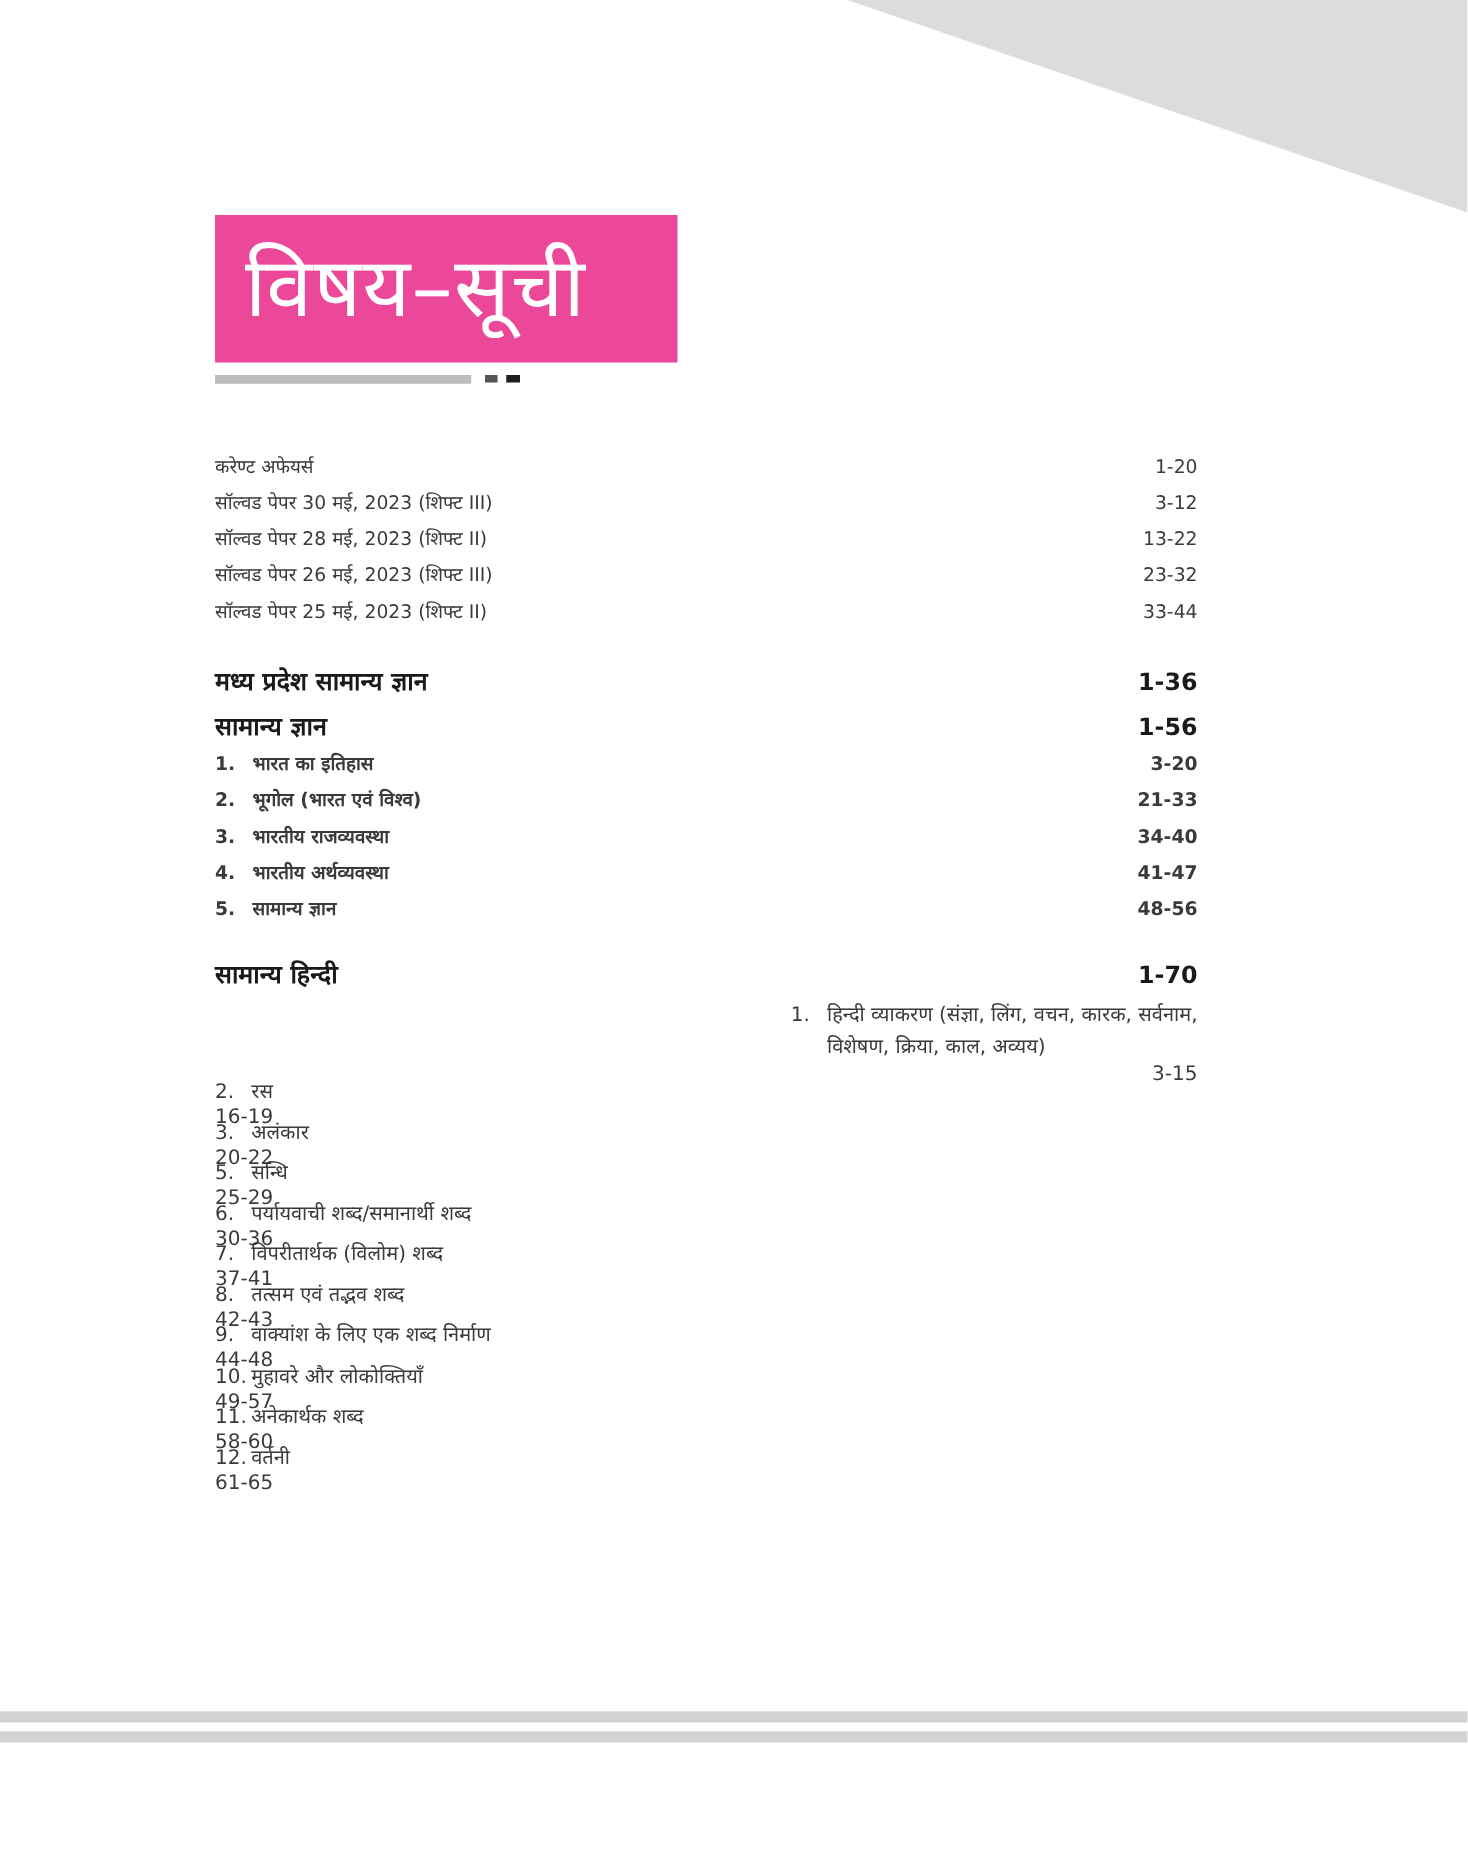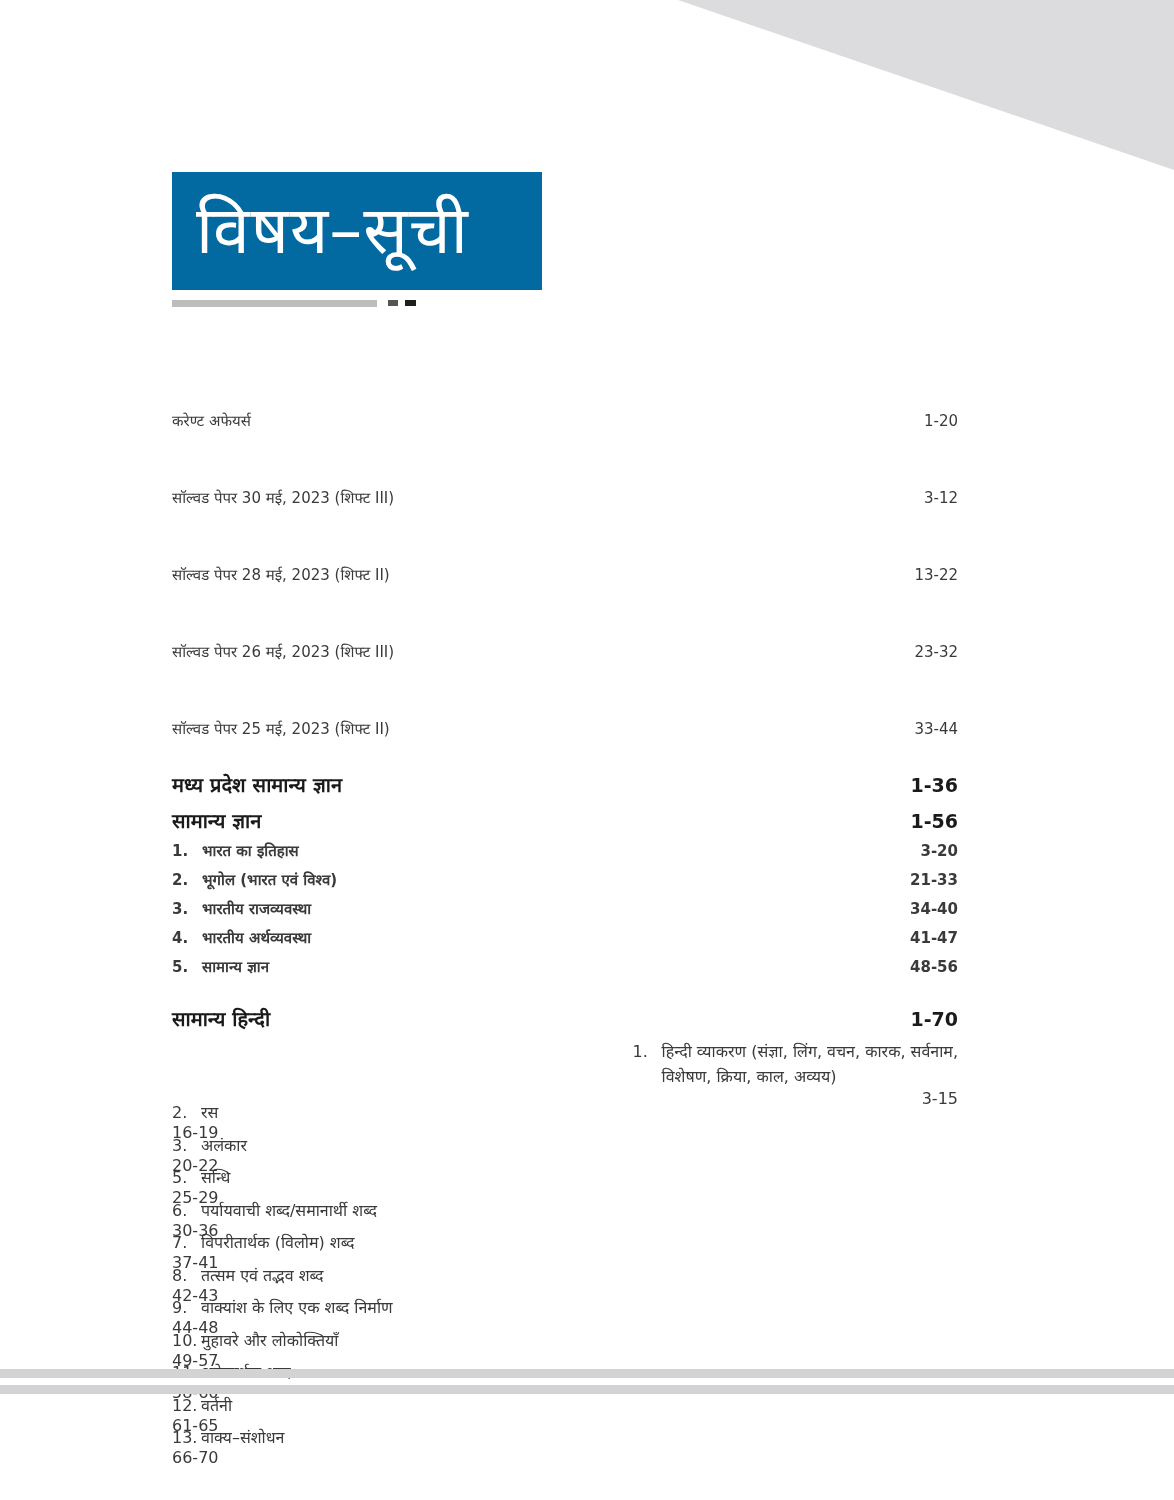--- a/index.html
+++ b/index.html
@@ -14,21 +14,21 @@
     }
     .corner-triangle {
       position: absolute;
       top: 0; right: 0;
       width: 496px; height: 170px;
     }
     .title-box {
       position: absolute;
       left: 172px; top: 172px;
       width: 370px; height: 118px;
-      background: #0369a1;
+      background: #ec4899;
       color: #ffffff;
       font-size: 66px;
       line-height: 118px;
       padding-left: 24px;
       box-sizing: border-box;
       white-space: nowrap;
       letter-spacing: 1px;
     }
     .title-underline {
       position: absolute;
@@ -54,21 +54,21 @@
       width: 786px;
     }
     .row {
       position: relative;
       display: flex;
       justify-content: space-between;
       align-items: baseline;
     }
     .row .label { white-space: nowrap; }
     .row .pages { white-space: nowrap; text-align: right; }
-    .prelim .row { height: 29px; font-size: 15px; color: #3a3a3a; margin-top: 48px; }
+    .prelim .row { height: 29px; font-size: 15px; color: #3a3a3a; }
     .prelim .row .label { padding-top: 2px; }
     .section-head { font-weight: bold; font-size: 20px; color: #1a1a1a; }
     .section-head .pages { font-size: 19px; }
     .gk .row.item { height: 29px; font-size: 15px; color: #3a3a3a; font-weight: bold; }
     .num { display: inline-block; width: 30px; }
     .hindi .row.item { height: 32.5px; font-size: 16px; color: #3a3a3a; flex-direction: column; }
     .hindi .num { width: 29px; }
     .hindi .row.multi { height: 62px; align-items: flex-end; padding-bottom: 4px; box-sizing: border-box; }
     .multi .label { line-height: 25px; }
     .multi .label .cont { display: block; padding-left: 29px; }
@@ -192,21 +192,17 @@
       <span class="pages">49-57</span>
     </div>
     <div class="row item">
       <span class="label"><span class="num">11.</span><span>अनेकार्थक शब्द</span></span>
       <span class="pages">58-60</span>
     </div>
     <div class="row item">
       <span class="label"><span class="num">12.</span><span>वर्तनी</span></span>
       <span class="pages">61-65</span>
     </div>
-    <div class="row item">
-      <span class="label"><span class="num">13.</span><span>वाक्य–संशोधन</span></span>
-      <span class="pages">66-70</span>
-    </div>
   </div>
 </div>
 
 <div class="bottom-bar-1"></div>
 <div class="bottom-bar-2"></div>
 
 </body></html>

